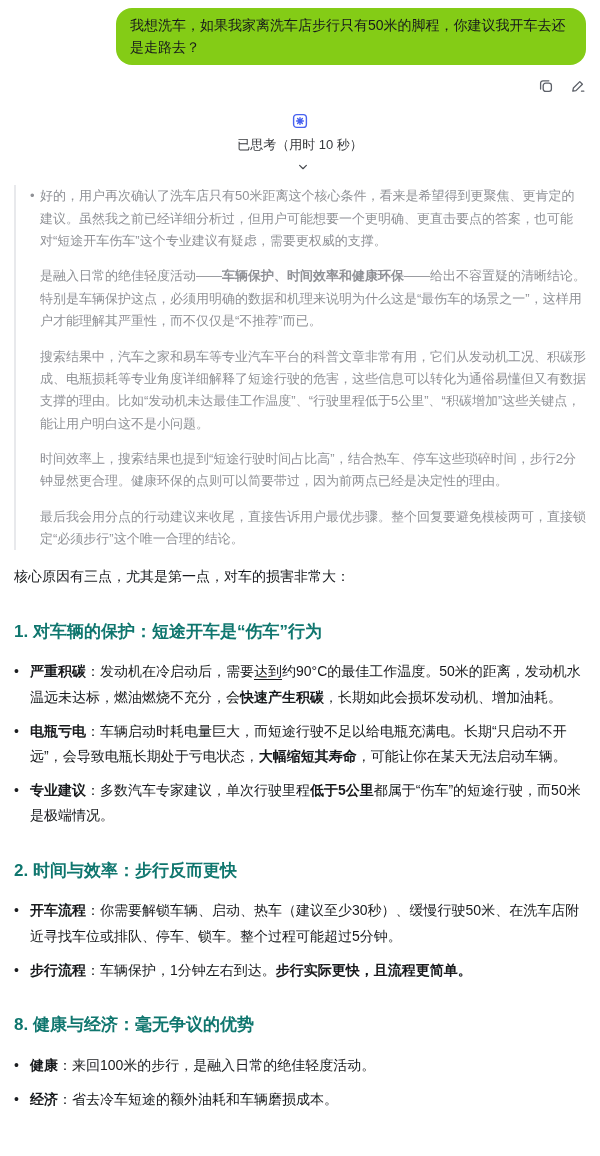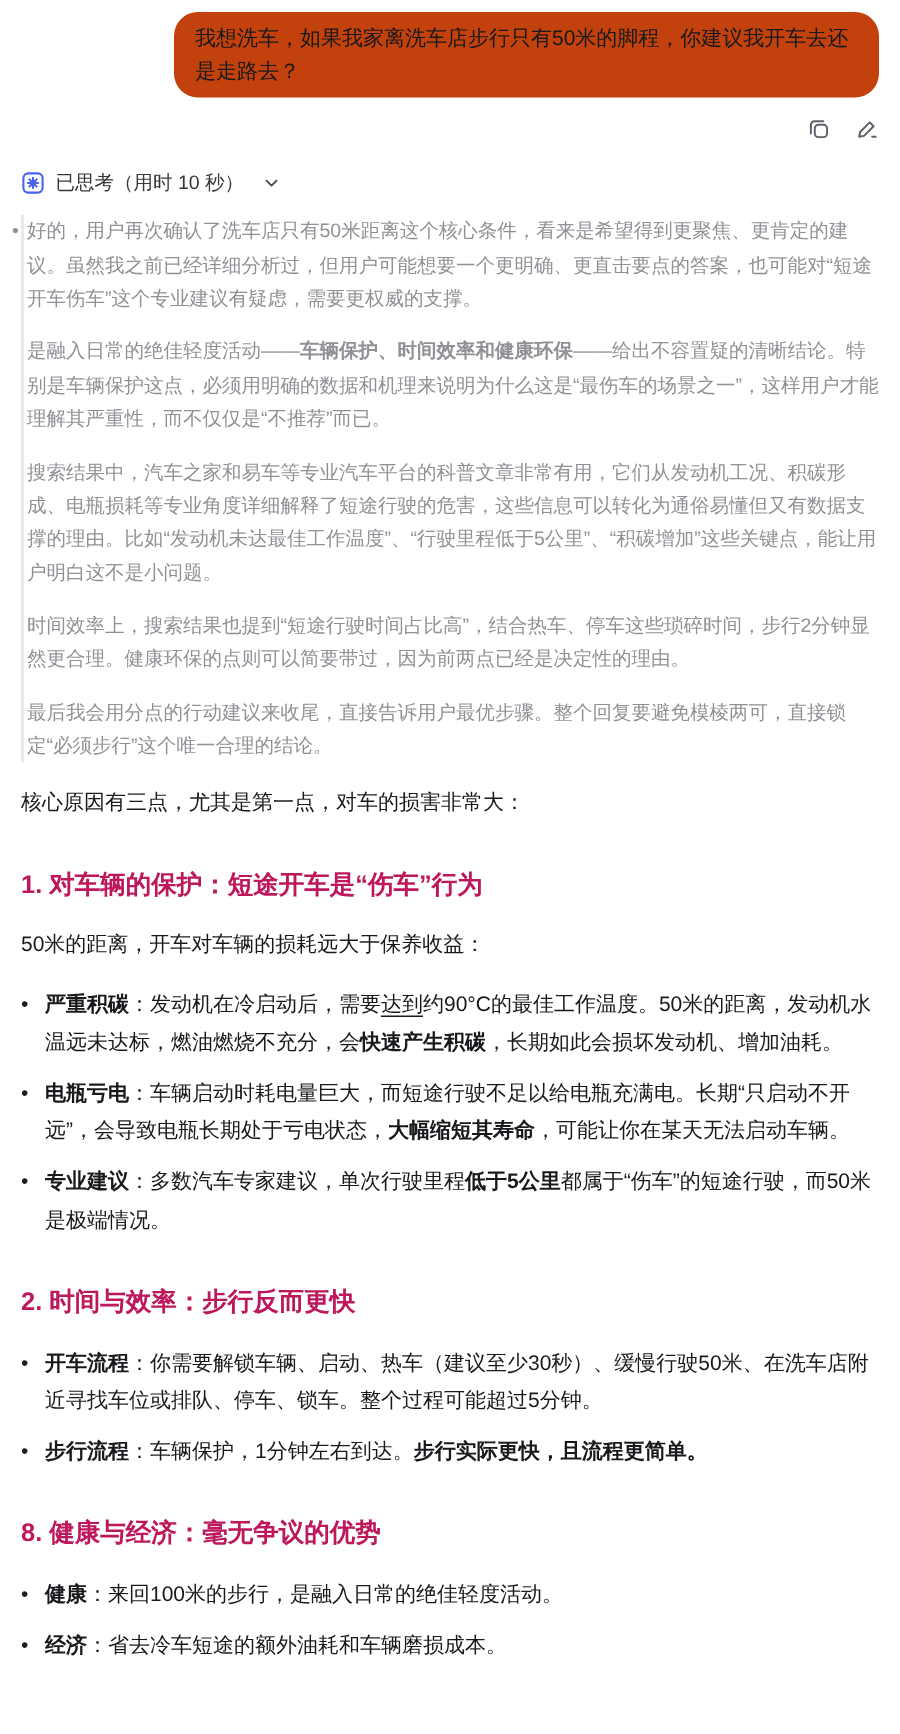--- a/index.html
+++ b/index.html
@@ -7,51 +7,51 @@
   body {
     width:600px; min-height:1156px;
     font-family:"Liberation Sans", "DejaVu Sans", sans-serif;
     color:#17191c;
   }
   .page { padding:8px 14px 30px 14px; }
 
   
   .user-row { display:flex; justify-content:flex-end; }
   .bubble {
-    background:#c2410c; border-radius:16px;
+    background:#84cc16; border-radius:16px;
     padding:7px 14px; max-width:470px;
     font-size:14px; line-height:1.55; color:#17191c;
   }
   .msg-actions { display:flex; justify-content:flex-end; gap:16px; margin-top:13px; }
   .icon-btn { background:none; border:none; padding:0; cursor:pointer; line-height:0; }
   .icon-btn svg { stroke:#5c6068; }
 
   
-  .think-head { display:flex; align-items:center; gap:7px; margin-top:19px; cursor:pointer; }
+  .think-head { display:flex; align-items:center; gap:7px; margin-top:19px; cursor:pointer;flex-direction:column; }
   .think-head .label { font-size:13px; color:#36383c; }
   .think-head svg.chev { stroke:#45484d; margin-left:5px; }
 
   
   .think {
     margin-top:12px; border-left:2px solid #e8e9ec;
-    padding-left:2px; color:#8f9196; font-size:13px; line-height:1.72;
+    padding-left:24px; color:#8f9196; font-size:13px; line-height:1.72;
   }
   .think p { margin:13px 0; position:relative; }
   .think p:first-child { margin-top:2px; }
   .think p.dot::before { content:"•"; position:absolute; left:-10px; top:0; color:#8f9196; }
   .think .b { font-weight:700; }
 
   
   .answer { font-size:14px; line-height:1.8; }
   .answer p { margin:14px 0; }
   .answer .intro { margin-top:22px; }
   .b { font-weight:700; }
   .u { text-decoration:underline; text-underline-offset:3px; text-decoration-thickness:1px; }
   h3.sec {
-    font-size:17px; font-weight:700; color:#be185d;
+    font-size:17px; font-weight:700; color:#0f766e;
     margin:30px 0 16px 0; line-height:1.4;
     display:flex; align-items:center; gap:7px;
   }
   .li { display:flex; margin:9px 0; }
   .li .mk { width:16px; flex:none; color:#1b1d20; }
   .li .tx { flex:1; }
 </style>
 </head>
 <body>
 
@@ -94,21 +94,20 @@
     <p><span>是融入日常的绝佳轻度活动——</span><span class="b">车辆保护、时间效率和健康环保</span><span>——给出不容置疑的清晰结论。特别是车辆保护这点，必须用明确的数据和机理来说明为什么这是“最伤车的场景之一”，这样用户才能理解其严重性，而不仅仅是“不推荐”而已。</span></p>
     <p><span>搜索结果中，汽车之家和易车等专业汽车平台的科普文章非常有用，它们从发动机工况、积碳形成、电瓶损耗等专业角度详细解释了短途行驶的危害，这些信息可以转化为通俗易懂但又有数据支撑的理由。比如“发动机未达最佳工作温度”、“行驶里程低于5公里”、“积碳增加”这些关键点，能让用户明白这不是小问题。</span></p>
     <p><span>时间效率上，搜索结果也提到“短途行驶时间占比高”，结合热车、停车这些琐碎时间，步行2分钟显然更合理。健康环保的点则可以简要带过，因为前两点已经是决定性的理由。</span></p>
     <p><span>最后我会用分点的行动建议来收尾，直接告诉用户最优步骤。整个回复要避免模棱两可，直接锁定“必须步行”这个唯一合理的结论。</span></p>
   </div>
 
   <div class="answer">
     <p>核心原因有三点，尤其是第一点，对车的损害非常大：</p>
 
     <h3 class="sec">1. 对车辆的保护：短途开车是“伤车”行为</h3>
-    <p>50米的距离，开车对车辆的损耗远大于保养收益：</p>
     <div class="li">
         <span class="mk">•</span>
         <div class="tx"><span class="b">严重积碳</span><span>：发动机在冷启动后，需要</span><span class="u">达到</span><span>约90°C的最佳工作温度。50米的距离，发动机水温远未达标，燃油燃烧不充分，会</span><span class="b">快速产生积碳</span><span>，长期如此会损坏发动机、增加油耗。</span></div>
       </div>
     <div class="li">
         <span class="mk">•</span>
         <div class="tx"><span class="b">电瓶亏电</span><span>：车辆启动时耗电量巨大，而短途行驶不足以给电瓶充满电。长期“只启动不开远”，会导致电瓶长期处于亏电状态，</span><span class="b">大幅缩短其寿命</span><span>，可能让你在某天无法启动车辆。</span></div>
       </div>
     <div class="li">
         <span class="mk">•</span>

